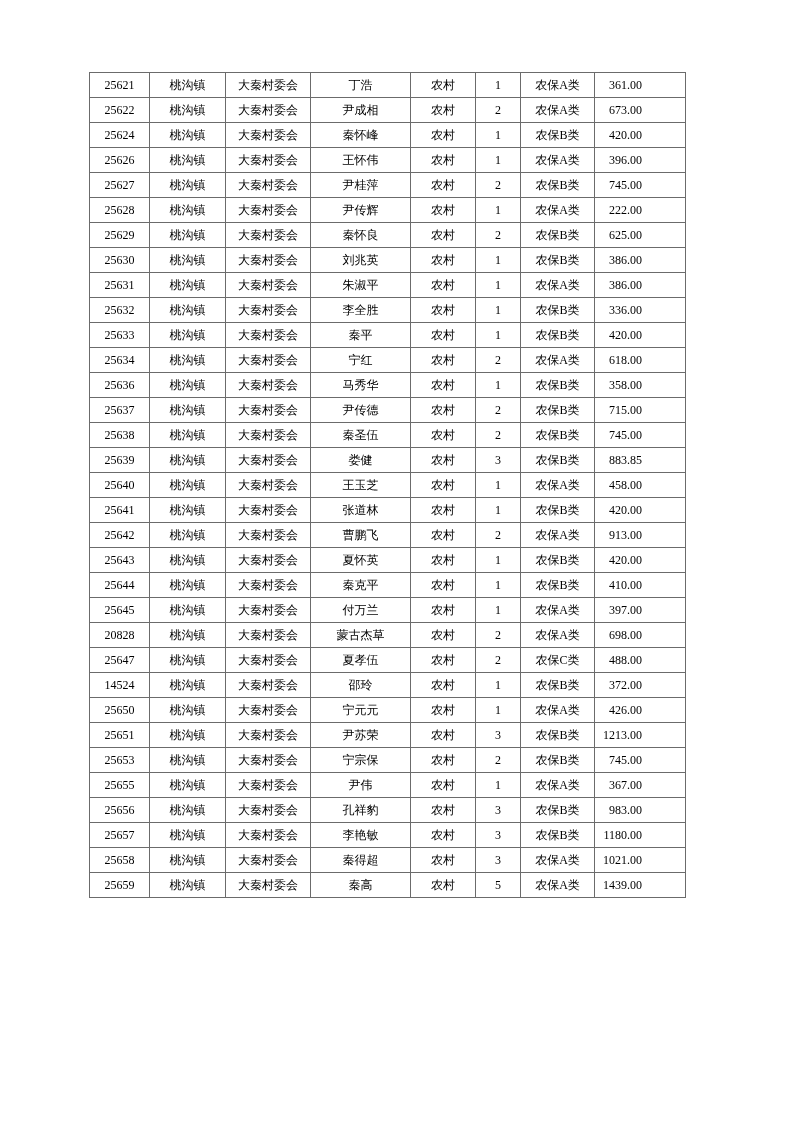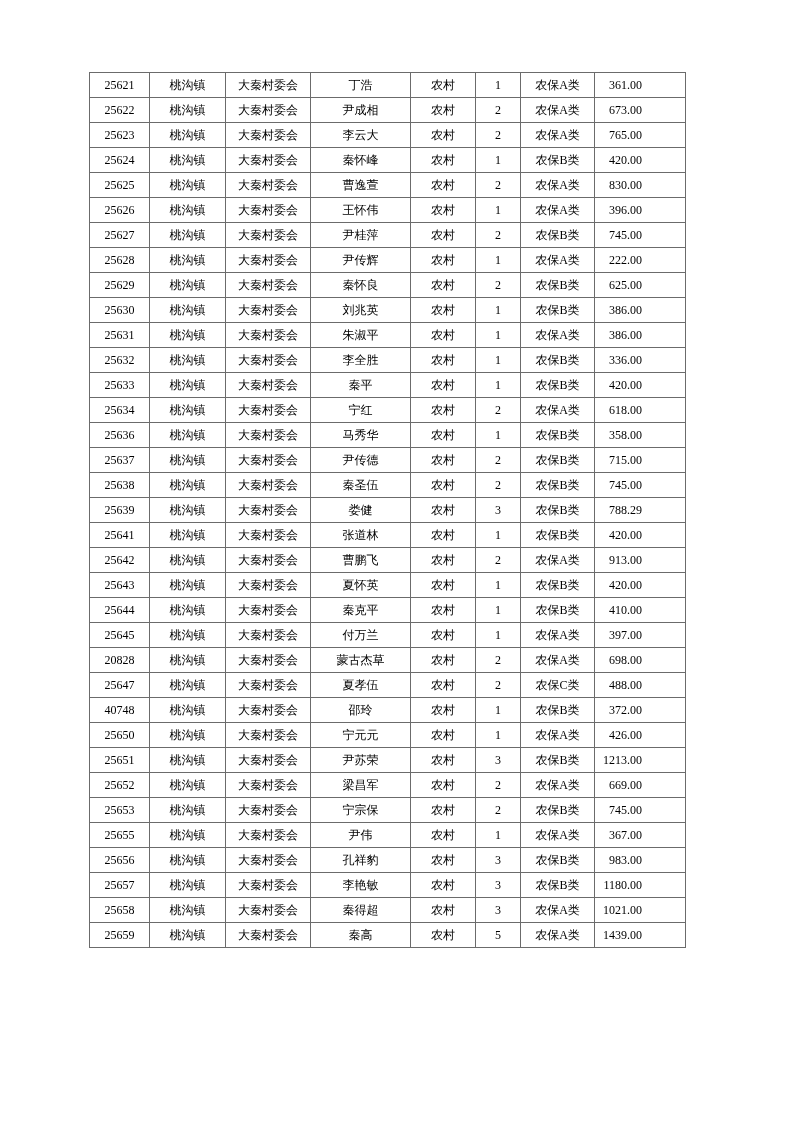--- a/index.html
+++ b/index.html
@@ -79,50 +79,30 @@
           <td class="col-0">25622</td>
           <td class="col-1">桃沟镇</td>
           <td class="col-2">大秦村委会</td>
           <td class="col-3">尹成相</td>
           <td class="col-4">农村</td>
           <td class="col-5">2</td>
           <td class="col-6">农保A类</td>
           <td class="col-7">673.00</td>
         </tr>
         <tr>
-          <td class="col-0">25623</td>
-          <td class="col-1">桃沟镇</td>
-          <td class="col-2">大秦村委会</td>
-          <td class="col-3">李云大</td>
-          <td class="col-4">农村</td>
-          <td class="col-5">2</td>
-          <td class="col-6">农保A类</td>
-          <td class="col-7">765.00</td>
-        </tr>
-        <tr>
           <td class="col-0">25624</td>
           <td class="col-1">桃沟镇</td>
           <td class="col-2">大秦村委会</td>
           <td class="col-3">秦怀峰</td>
           <td class="col-4">农村</td>
           <td class="col-5">1</td>
           <td class="col-6">农保B类</td>
           <td class="col-7">420.00</td>
         </tr>
         <tr>
-          <td class="col-0">25625</td>
-          <td class="col-1">桃沟镇</td>
-          <td class="col-2">大秦村委会</td>
-          <td class="col-3">曹逸萱</td>
-          <td class="col-4">农村</td>
-          <td class="col-5">2</td>
-          <td class="col-6">农保A类</td>
-          <td class="col-7">830.00</td>
-        </tr>
-        <tr>
           <td class="col-0">25626</td>
           <td class="col-1">桃沟镇</td>
           <td class="col-2">大秦村委会</td>
           <td class="col-3">王怀伟</td>
           <td class="col-4">农村</td>
           <td class="col-5">1</td>
           <td class="col-6">农保A类</td>
           <td class="col-7">396.00</td>
         </tr>
         <tr>
@@ -236,21 +216,31 @@
           <td class="col-7">745.00</td>
         </tr>
         <tr>
           <td class="col-0">25639</td>
           <td class="col-1">桃沟镇</td>
           <td class="col-2">大秦村委会</td>
           <td class="col-3">娄健</td>
           <td class="col-4">农村</td>
           <td class="col-5">3</td>
           <td class="col-6">农保B类</td>
-          <td class="col-7">788.29</td>
+          <td class="col-7">883.85</td>
+        </tr>
+        <tr>
+          <td class="col-0">25640</td>
+          <td class="col-1">桃沟镇</td>
+          <td class="col-2">大秦村委会</td>
+          <td class="col-3">王玉芝</td>
+          <td class="col-4">农村</td>
+          <td class="col-5">1</td>
+          <td class="col-6">农保A类</td>
+          <td class="col-7">458.00</td>
         </tr>
         <tr>
           <td class="col-0">25641</td>
           <td class="col-1">桃沟镇</td>
           <td class="col-2">大秦村委会</td>
           <td class="col-3">张道林</td>
           <td class="col-4">农村</td>
           <td class="col-5">1</td>
           <td class="col-6">农保B类</td>
           <td class="col-7">420.00</td>
@@ -309,21 +299,21 @@
           <td class="col-0">25647</td>
           <td class="col-1">桃沟镇</td>
           <td class="col-2">大秦村委会</td>
           <td class="col-3">夏孝伍</td>
           <td class="col-4">农村</td>
           <td class="col-5">2</td>
           <td class="col-6">农保C类</td>
           <td class="col-7">488.00</td>
         </tr>
         <tr>
-          <td class="col-0">40748</td>
+          <td class="col-0">14524</td>
           <td class="col-1">桃沟镇</td>
           <td class="col-2">大秦村委会</td>
           <td class="col-3">邵玲</td>
           <td class="col-4">农村</td>
           <td class="col-5">1</td>
           <td class="col-6">农保B类</td>
           <td class="col-7">372.00</td>
         </tr>
         <tr>
           <td class="col-0">25650</td>
@@ -337,30 +327,20 @@
         </tr>
         <tr>
           <td class="col-0">25651</td>
           <td class="col-1">桃沟镇</td>
           <td class="col-2">大秦村委会</td>
           <td class="col-3">尹苏荣</td>
           <td class="col-4">农村</td>
           <td class="col-5">3</td>
           <td class="col-6">农保B类</td>
           <td class="col-7">1213.00</td>
-        </tr>
-        <tr>
-          <td class="col-0">25652</td>
-          <td class="col-1">桃沟镇</td>
-          <td class="col-2">大秦村委会</td>
-          <td class="col-3">梁昌军</td>
-          <td class="col-4">农村</td>
-          <td class="col-5">2</td>
-          <td class="col-6">农保A类</td>
-          <td class="col-7">669.00</td>
         </tr>
         <tr>
           <td class="col-0">25653</td>
           <td class="col-1">桃沟镇</td>
           <td class="col-2">大秦村委会</td>
           <td class="col-3">宁宗保</td>
           <td class="col-4">农村</td>
           <td class="col-5">2</td>
           <td class="col-6">农保B类</td>
           <td class="col-7">745.00</td>

